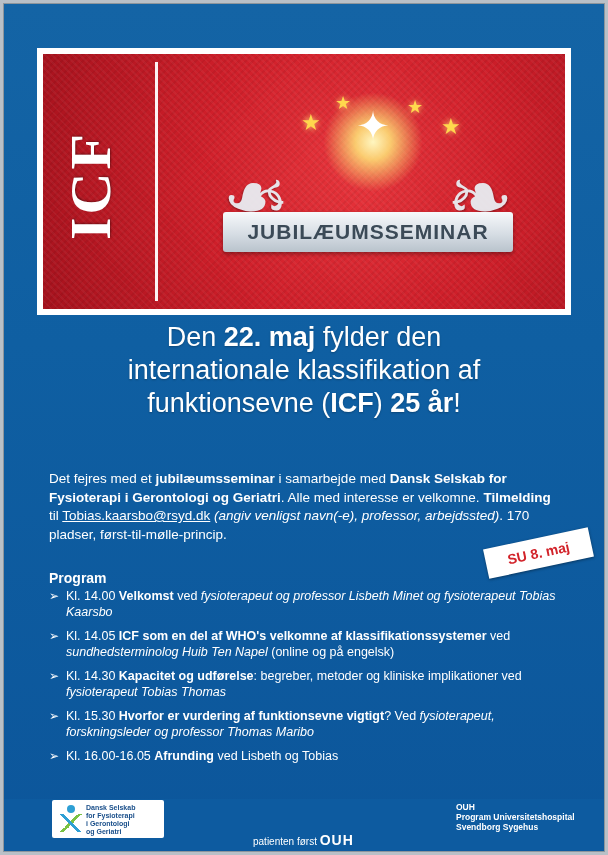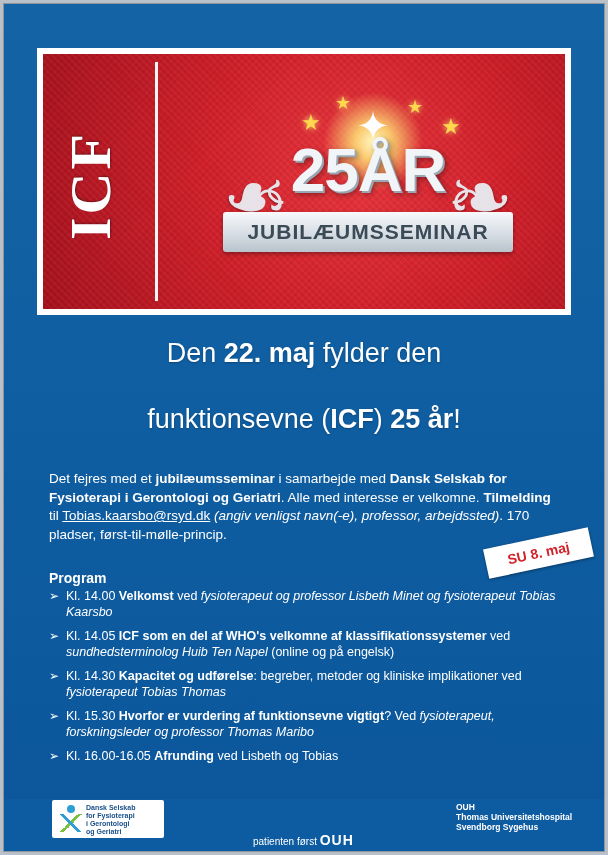--- a/index.html
+++ b/index.html
@@ -89,21 +89,21 @@
     border-radius:3px;
     box-shadow:0 2px 4px rgba(0,0,0,.35);
   }
   .ribbon span{
     display:block;text-align:center;line-height:40px;
     font-size:21px;font-weight:bold;letter-spacing:1px;
     color:#3b4a57;
   }
   
   .headline{
-    position:absolute;left:40px;top:333px;width:520px;
+    position:absolute;left:40px;top:317px;width:520px;
     text-align:center;color:#ffffff;
     font-size:27px;line-height:33px;font-weight:normal;
     text-shadow:0 1px 2px rgba(0,0,0,.25);
   }
   .headline b{font-weight:bold;}
   
   .body-text{
     position:absolute;left:45px;top:466px;width:512px;
     color:#ffffff;font-size:13.5px;line-height:18.5px;
   }
@@ -213,31 +213,30 @@
       <div class="icf-vertical">ICF</div>
       <div class="medal">
         <div class="starburst"></div>
         <div class="spark">✦</div>
         <div class="star s1">★</div>
         <div class="star s2">★</div>
         <div class="star s3">★</div>
         <div class="star s4">★</div>
         <div class="laurel left">❧</div>
         <div class="laurel right">❧</div>
-        <div class="years">25ÅR</div>
         <div class="ribbon">
           <span>JUBILÆUMSSEMINAR</span>
         </div>
       </div>
     </div>
   </div>
 
   <div class="headline">
     <span>Den </span><b>22. maj</b><span> fylder den</span><br>
-    <br>
+    <span>internationale klassifikation af</span><br>
     <span>funktionsevne (</span><b>ICF</b><span>) </span><b>25 år</b><span>!</span>
   </div>
 
   <div class="body-text">
     <span>Det fejres med et </span><b>jubilæumsseminar</b><span> i samarbejde med </span><b>Dansk Selskab for Fysioterapi i Gerontologi og Geriatri</b><span>. Alle med interesse er velkomne. </span><b>Tilmelding</b><span> til </span><a class="mail" href="#">Tobias.kaarsbo@rsyd.dk</a><i> (angiv venligst navn(-e), professor, arbejdssted)</i><span>. 170 pladser, først-til-mølle-princip.</span>
   </div>
 
   <div class="sticker">
     <span>SU 8. maj</span>
   </div>
@@ -288,17 +287,17 @@
       <span>og Geriatri</span>
     </div>
   </div>
 
   <div class="pf">
     <span>patienten først </span><b>OUH</b>
   </div>
 
   <div class="ouh-right">
     <span>OUH</span><br>
-    <span>Thomas Universitetshospital</span><br>
+    <span>Program Universitetshospital</span><br>
     <span>Svendborg Sygehus</span>
   </div>
 
 </div>
 
 </body></html>

